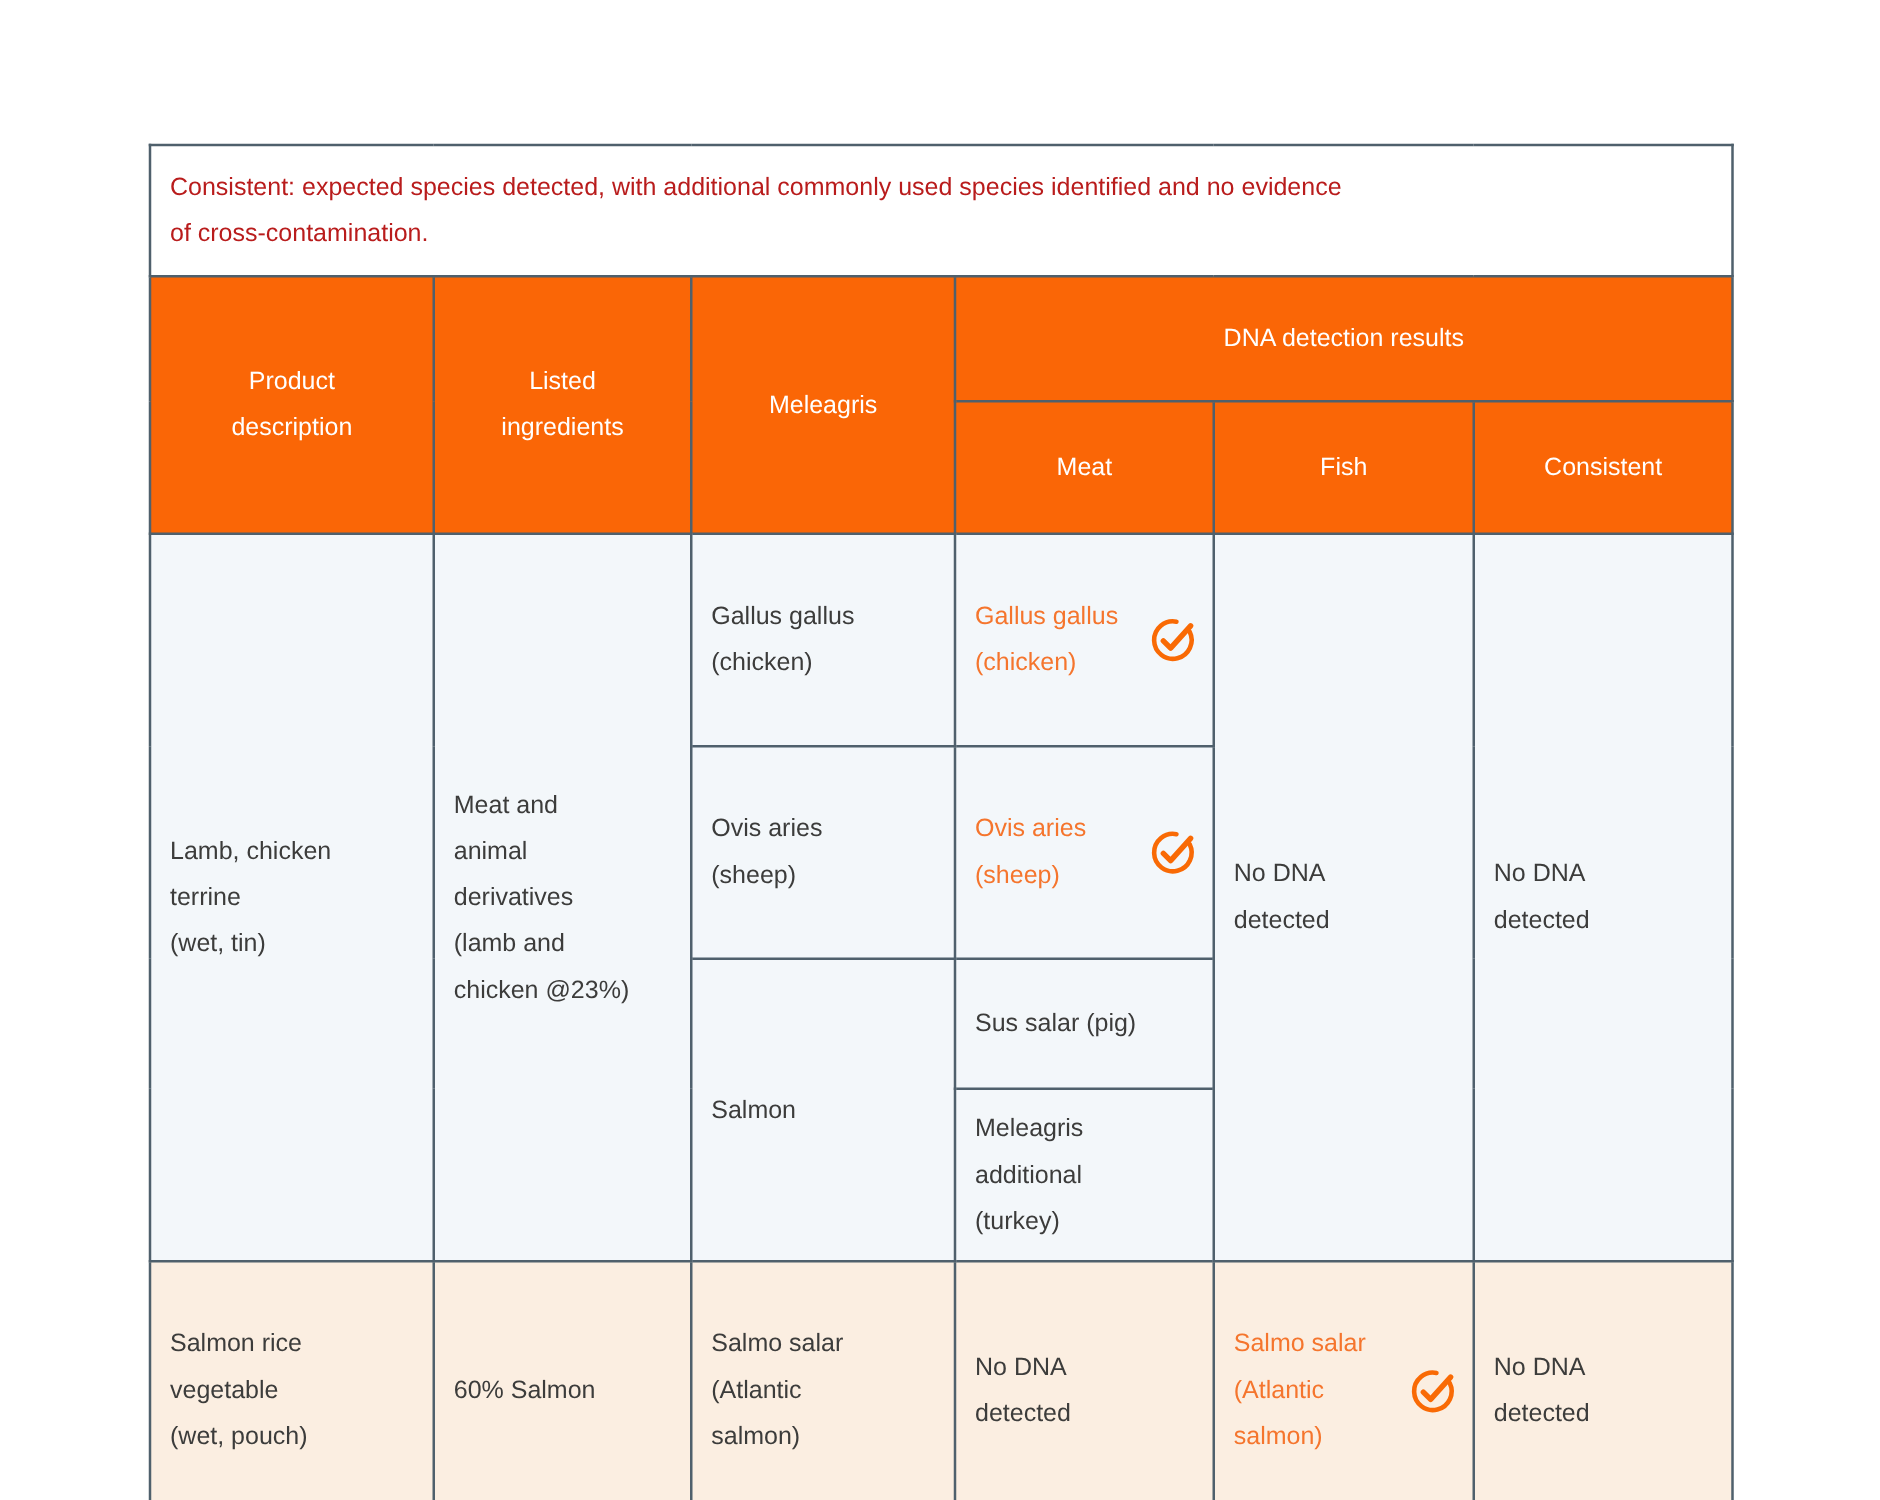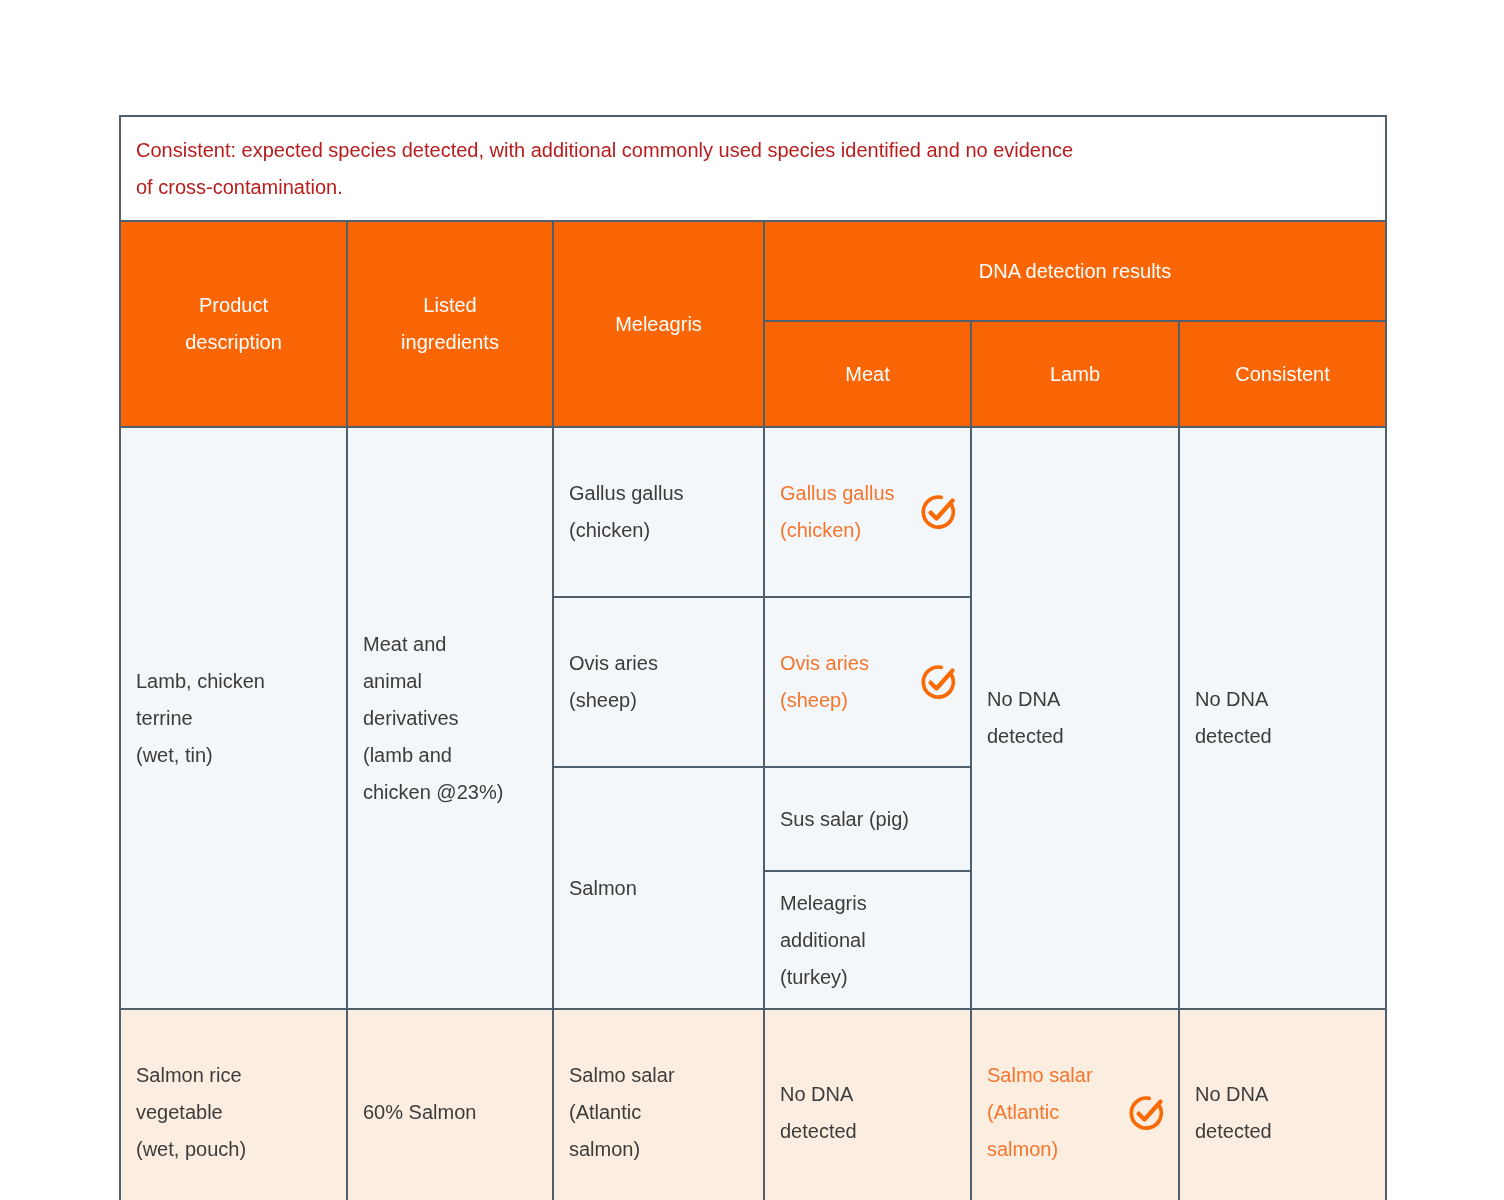--- a/index.html
+++ b/index.html
@@ -63,21 +63,21 @@
       <tr class="row-h1">
         <th rowspan="2">Product
 description</th>
         <th rowspan="2">Listed
 ingredients</th>
         <th rowspan="2">Meleagris</th>
         <th colspan="3">DNA detection results</th>
       </tr>
       <tr class="row-h2">
         <th>Meat</th>
-        <th>Lamb</th>
+        <th>Fish</th>
         <th>Consistent</th>
       </tr>
 
       <tr class="p1 row-s1">
         <td rowspan="4">Lamb, chicken
 terrine
 (wet, tin)</td>
         <td rowspan="4">Meat and
 animal
 derivatives

